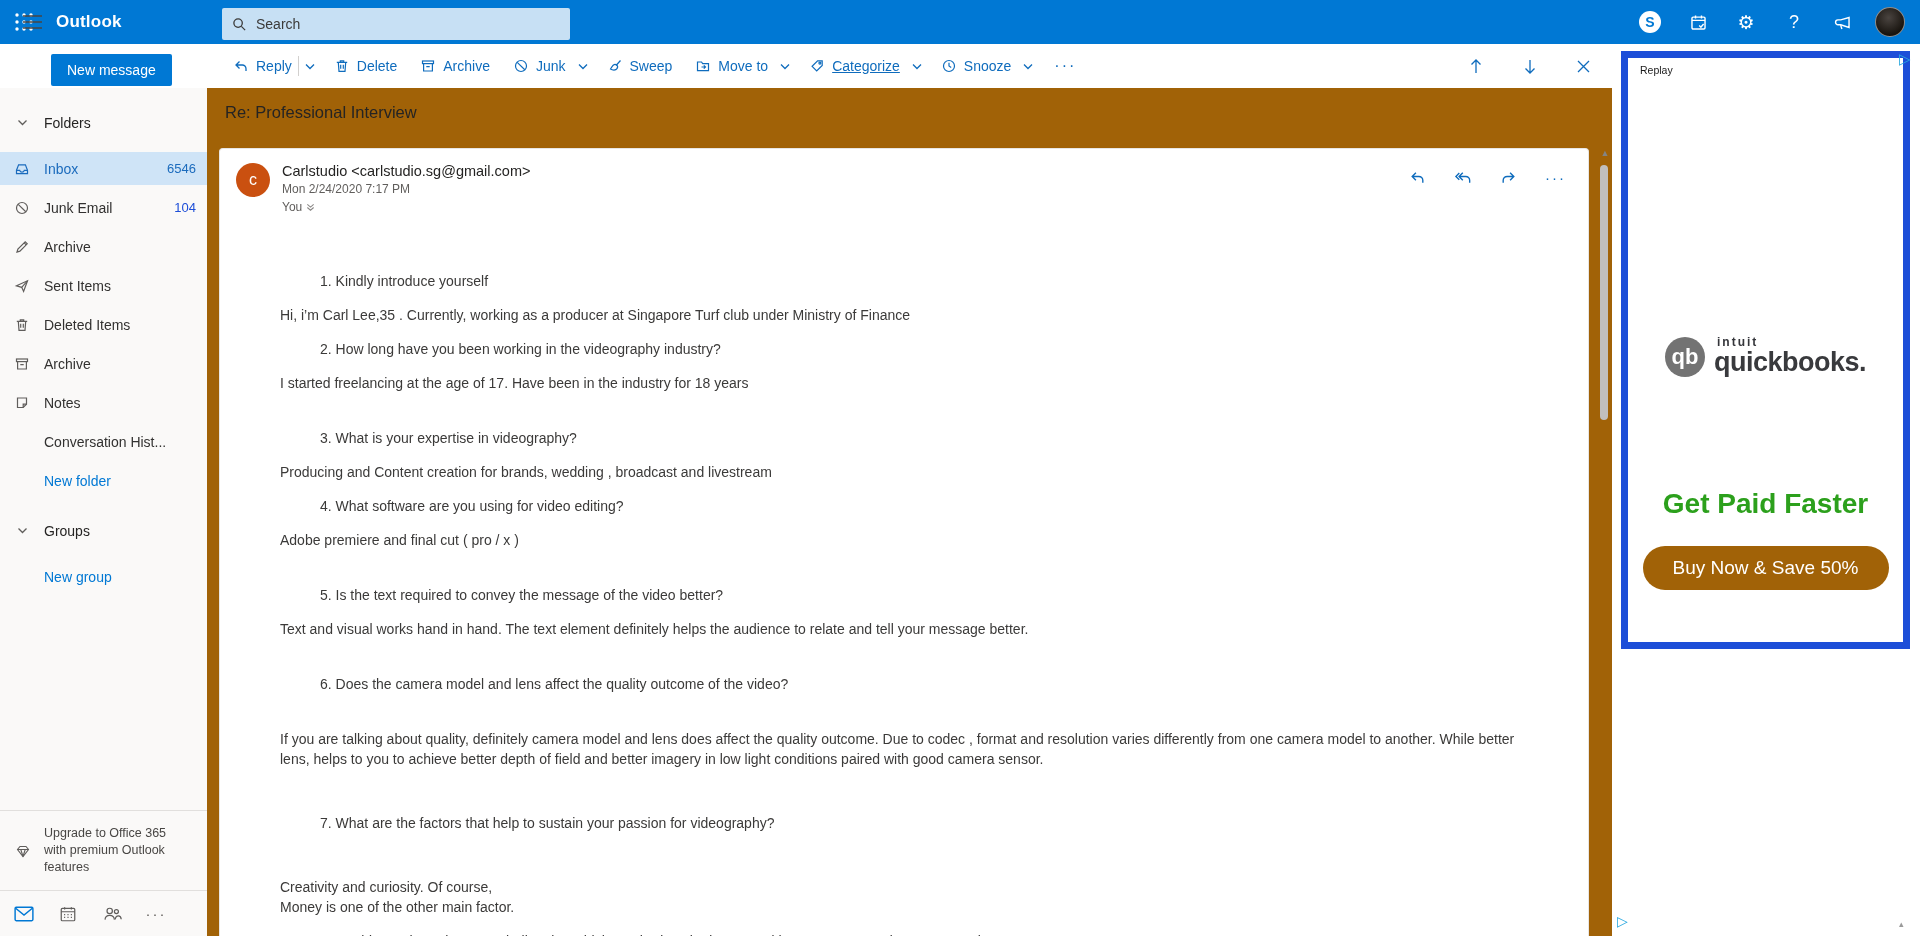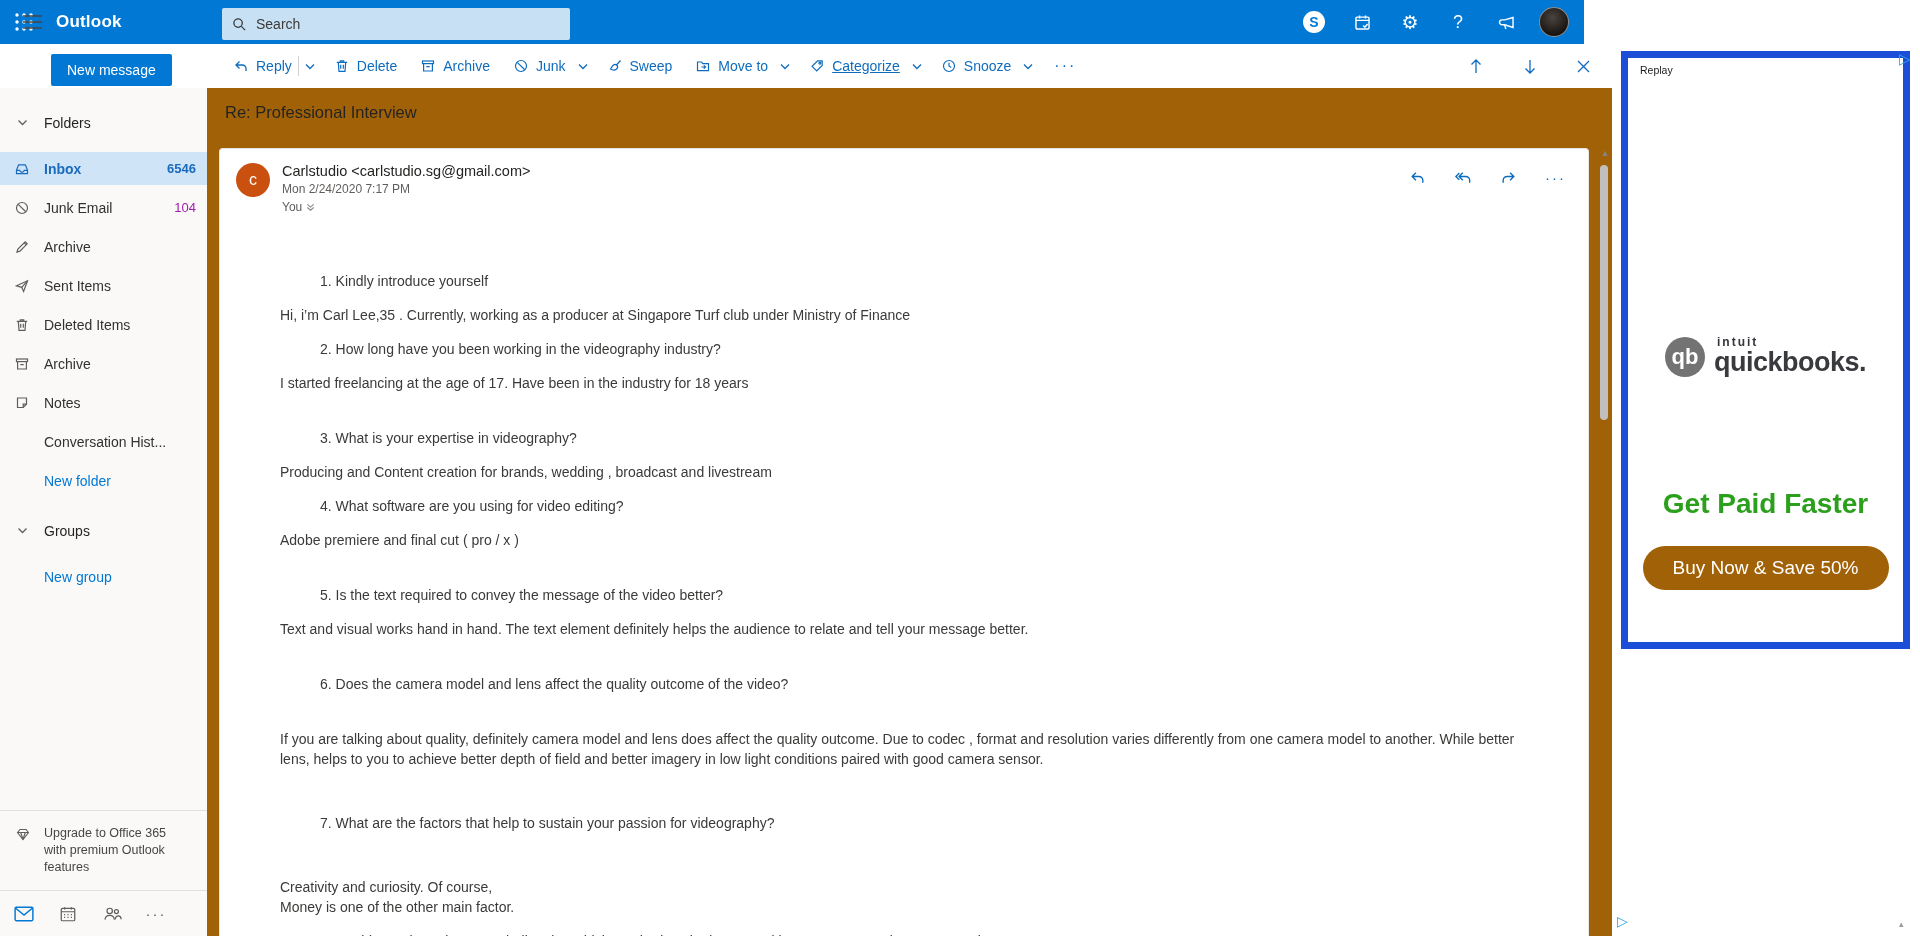--- a/index.html
+++ b/index.html
@@ -4,21 +4,21 @@
 <style>
   * { margin:0; padding:0; box-sizing:border-box; }
   html,body { background:#fff; }
   .screen {
     position:relative; width:1920px; height:936px; overflow:hidden;
     font-family:"Liberation Sans","DejaVu Sans",sans-serif; color:#323130; background:#fff;
   }
   svg { display:block; }
 
   
-  .topbar { position:absolute; left:0; top:0; width:1584px; height:44px; background:#0078d4; display:flex; align-items:center; }
+  .topbar { position:absolute; left:0; top:0; width:1920px; height:44px; background:#0078d4; display:flex; align-items:center; }
   .waffle-btn { width:48px; height:44px; display:flex; align-items:center; justify-content:center; cursor:pointer; }
   .brand { color:#fff; font-size:17px; font-weight:700; letter-spacing:.2px; margin-left:8px; }
   .searchbox { position:absolute; left:222px; top:8px; width:348px; height:28px; background:#c7e0f4; border-radius:2px; display:flex; align-items:center; padding:16px 10px; }
   .searchbox input { border:none; outline:none; background:transparent; font-size:14px; color:#2b2b2b; margin-left:9px; width:280px; font-family:inherit; }
   .searchbox input::placeholder { color:#3b3a39; opacity:1; }
   .top-icons { position:absolute; right:6px; top:0; height:44px; display:flex; align-items:center; }
   .top-cell { width:48px; height:44px; display:flex; align-items:center; justify-content:center; cursor:pointer; color:#fff; }
   .skype-badge { width:22px; height:22px; background:#fff; border-radius:50%; color:#0078d4; font-weight:700; font-size:14px; display:flex; align-items:center; justify-content:center; }
   .gear-glyph { font-size:19px; color:#fff; }
   .help-glyph { font-size:18px; color:#fff; font-weight:400; }
@@ -36,29 +36,29 @@
   .msg-nav { position:absolute; left:1462px; top:44px; height:44px; display:flex; align-items:center; gap:26px; color:#0f6cbd; }
   .msg-nav .nav-btn { padding:4px 6px; cursor:pointer; }
 
   
   .sidebar { position:absolute; left:0; top:88px; width:215px; height:848px; background:#faf9f8; border-right:1px solid #e1dfdd; }
   .side-list { padding-top:18px; }
   .side-row { display:flex; align-items:center; height:33px; margin-bottom:6px; padding:0 18px 0 14px; font-size:14px; color:#323130; cursor:pointer; }
   .side-row .ic { width:16px; display:flex; justify-content:center; color:#605e5c; }
   .side-row .lbl { margin-left:14px; }
   .side-row .no-ic { margin-left:30px; }
-  .side-row .cnt { margin-left:auto; font-size:13px; color:#a21caf; }
+  .side-row .cnt { margin-left:auto; font-size:13px; color:#1d4ed8; }
   .side-header { font-size:14px; color:#252423; margin-bottom:13px; }
   .side-row.selected { background:#cfe4f7; }
-  .side-row.selected .lbl, .side-row.selected .cnt { color:#1b6bbd; font-weight:700; }
+  .side-row.selected .lbl, .side-row.selected .cnt { color:#1b6bbd; font-weight:400; }
   .side-row.selected .ic { color:#1b6bbd; }
   .side-link { color:#0078d4; }
   .groups-header { margin-top:17px; }
   .side-bottom { position:absolute; left:0; bottom:0; width:214px; }
-  .upgrade { display:flex; gap:13px; border-top:1px solid #e1dfdd; padding:14px 10px 14px 15px; color:#484644; font-size:12.5px; line-height:1.35; }
+  .upgrade { display:flex; gap:13px; border-top:1px solid #e1dfdd; padding:14px 10px 14px 15px; color:#484644; font-size:12.5px; line-height:1.35;align-items:center; }
   .upgrade .ic { color:#605e5c; margin-top:1px; }
   .bottom-nav { border-top:1px solid #e1dfdd; height:46px; display:flex; align-items:center; padding-left:12px; gap:20px; }
   .bn-cell { width:24px; height:32px; display:flex; align-items:center; justify-content:center; cursor:pointer; color:#605e5c; }
   .bn-cell.active { color:#0078d4; }
   .bn-more { font-size:15px; letter-spacing:2px; color:#605e5c; }
 
   
   .content { position:absolute; left:207px; top:88px; width:1405px; height:848px; background:#a16207; }
   .subject { position:absolute; left:18px; top:15px; font-size:16.5px; color:#252423; }
   .card { position:absolute; left:12px; top:60px; width:1370px; height:800px; background:#fff; border:1px solid #e8e6e4; border-bottom:none; border-radius:4px 4px 0 0; box-shadow:0 .3px .9px rgba(0,0,0,.06); }

